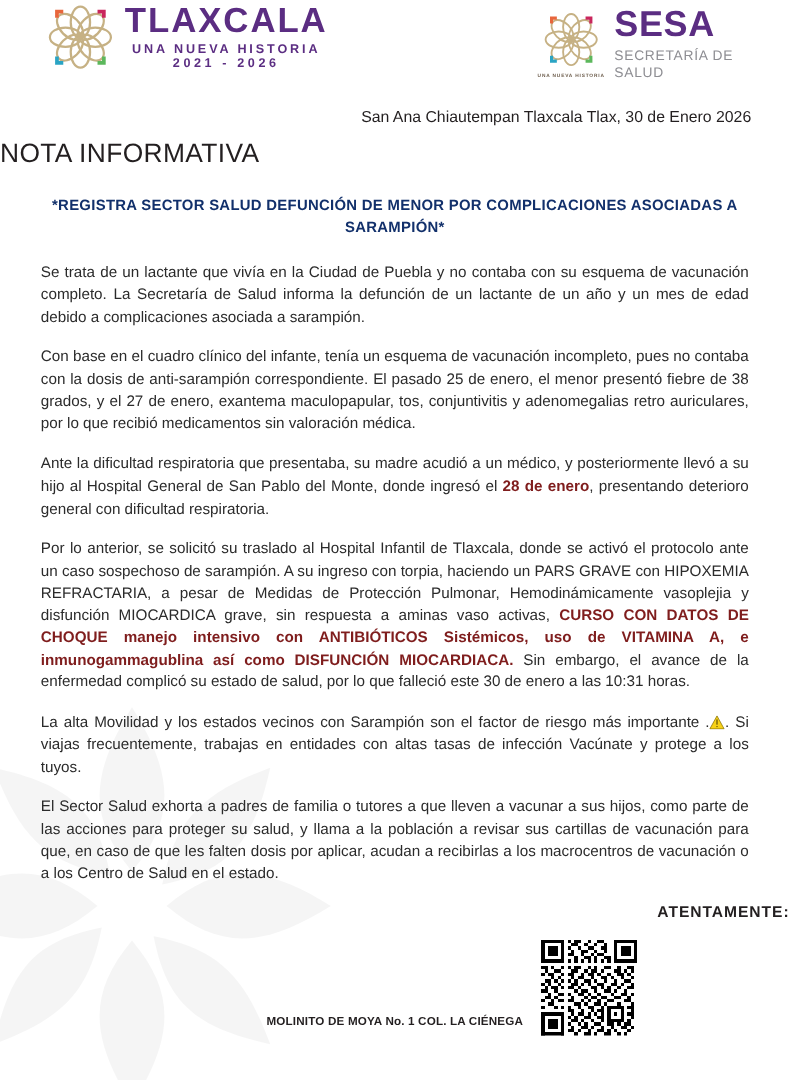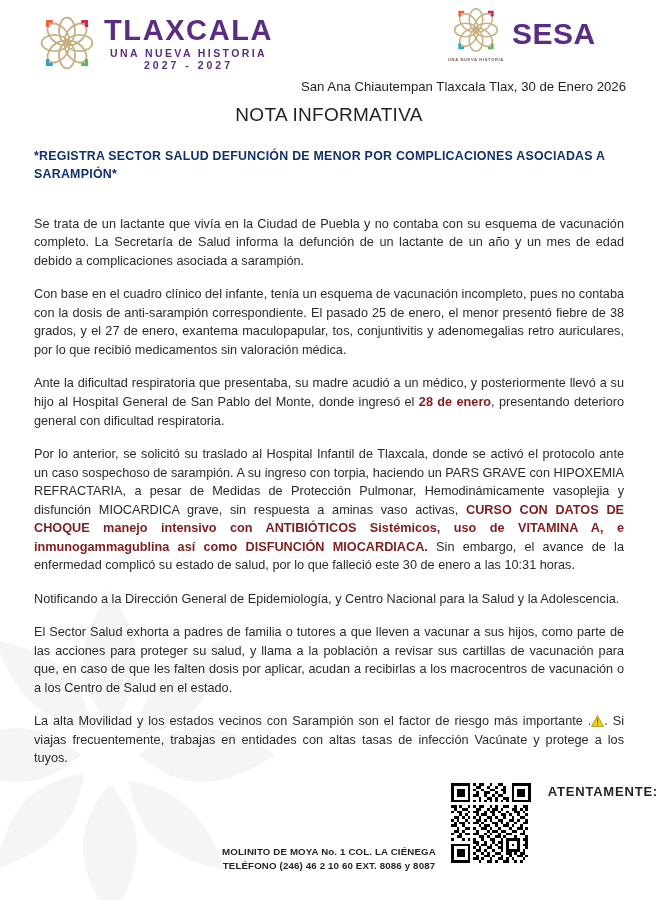--- a/index.html
+++ b/index.html
@@ -39,21 +39,21 @@
 
   
   .header {
     position: relative;
     height: 78px;
   }
 
   .logo-tlaxcala {
     position: absolute;
     left: 36px;
-    top: 12px;
+    top: 0;
     display: flex;
     align-items: center;
     gap: 6px;
   }
   .rosette { display: block; }
 
   .tlx-words {
     display: flex;
     flex-direction: column;
     align-items: center;
@@ -114,41 +114,42 @@
     margin-top: 4px;
     line-height: 1.25;
   }
 
   
   .dateline {
     text-align: right;
     padding-right: 32px;
     font-size: 13.2px;
     color: #231f20;
-    margin-top: 1px;
+    margin-top: 12px;
   }
   .doc-title {
-    text-align: center;
-    font-size: 19px;
+    text-align: left;
+    font-size: 22px;
     color: #231f20;
     margin-top: 10px;
     letter-spacing: 0.3px;
   }
   .headline {
     margin: 21px 34px 0 34px;
     font-size: 12.4px;
     font-weight: bold;
     color: #12306b;
     letter-spacing: 0.25px;
     line-height: 1.48;
+    text-align: center;
   }
 
   
   .body-copy {
-    margin: 16px 34px;
+    margin: 4px 34px;
     padding-top: 15px;
   }
   .body-copy p {
     font-size: 12.7px;
     line-height: 1.46;
     color: #2b2b2b;
     text-align: justify;
     margin-bottom: 15px;
   }
   .body-copy b { font-weight: bold; color: #7f1d1d; }
@@ -227,21 +228,21 @@
         <g>
           <path d="M16 13 l11 0 0 5 -6 0 0 6 -5 0 Z" fill="#e8663c"></path>
           <path d="M84 13 l-11 0 0 5 6 0 0 6 5 0 Z" fill="#c9265c"></path>
           <path d="M16 87 l11 0 0 -5 -6 0 0 -6 -5 0 Z" fill="#2aa4c4"></path>
           <path d="M84 87 l-11 0 0 -5 6 0 0 -6 5 0 Z" fill="#5cb85c"></path>
         </g>
       </svg>
       <div class="tlx-words">
         <div class="tlx-main">TLAXCALA</div>
         <div class="tlx-sub">UNA NUEVA HISTORIA</div>
-        <div class="tlx-years">2027 - 2027</div>
+        <div class="tlx-years">2021 - 2026</div>
       </div>
     </div>
 
     <div class="logo-sesa">
       <div class="sesa-emblem">
         <svg width="52" height="52" viewBox="0 0 100 100" aria-hidden="true">
           <g fill="none" stroke="#c6b184" stroke-width="3">
             <ellipse cx="50" cy="30" rx="13" ry="21"></ellipse>
             <ellipse cx="70" cy="50" rx="21" ry="13"></ellipse>
             <ellipse cx="50" cy="70" rx="13" ry="21"></ellipse>
@@ -255,48 +256,51 @@
             <path d="M16 13 l11 0 0 5 -6 0 0 6 -5 0 Z" fill="#e8663c"></path>
             <path d="M84 13 l-11 0 0 5 6 0 0 6 5 0 Z" fill="#c9265c"></path>
             <path d="M16 87 l11 0 0 -5 -6 0 0 -6 -5 0 Z" fill="#2aa4c4"></path>
             <path d="M84 87 l-11 0 0 -5 6 0 0 -6 5 0 Z" fill="#5cb85c"></path>
           </g>
         </svg>
         <div class="sesa-emblem-cap">UNA NUEVA HISTORIA</div>
       </div>
       <div class="sesa-words">
         <div class="sesa-main">SESA</div>
+        <div class="sesa-sub">
+          <div>SECRETARÍA DE</div>
+          <div>SALUD</div>
+        </div>
       </div>
     </div>
 
   </div>
 
   <div class="dateline">San Ana Chiautempan Tlaxcala Tlax, 30 de Enero 2026</div>
   <div class="doc-title">NOTA INFORMATIVA</div>
   <div class="headline">*REGISTRA SECTOR SALUD DEFUNCIÓN DE MENOR POR COMPLICACIONES ASOCIADAS A SARAMPIÓN*</div>
 
   <div class="body-copy">
 
     <p>Se trata de un lactante que vivía en la Ciudad de Puebla y no contaba con su esquema de vacunación completo. La Secretaría de Salud informa la defunción de un lactante de un año y un mes de edad debido a complicaciones asociada a sarampión.</p>
 
     <p>Con base en el cuadro clínico del infante, tenía un esquema de vacunación incompleto, pues no contaba con la dosis de anti-sarampión correspondiente. El pasado 25 de enero, el menor presentó fiebre de 38 grados, y el 27 de enero, exantema maculopapular, tos, conjuntivitis y adenomegalias retro auriculares, por lo que recibió medicamentos sin valoración médica.</p>
 
     <p><span>Ante la dificultad respiratoria que presentaba, su madre acudió a un médico, y posteriormente llevó a su hijo al Hospital General de San Pablo del Monte, donde ingresó el </span><b>28 de enero</b><span>, presentando deterioro general con dificultad respiratoria.</span></p>
 
     <p><span>Por lo anterior, se solicitó su traslado al Hospital Infantil de Tlaxcala, donde se activó el protocolo ante un caso sospechoso de sarampión. A su ingreso con torpia, haciendo un PARS GRAVE con HIPOXEMIA REFRACTARIA, a pesar de Medidas de Protección Pulmonar, Hemodinámicamente  vasoplejia y disfunción MIOCARDICA grave, sin respuesta a aminas vaso activas, </span><b>CURSO CON DATOS DE CHOQUE manejo intensivo con ANTIBIÓTICOS Sistémicos, uso de VITAMINA A, e inmunogammagublina así como DISFUNCIÓN MIOCARDIACA.</b><span> Sin embargo, el avance de la enfermedad complicó su estado de salud, por lo que falleció este 30 de enero a las 10:31 horas.</span></p>
 
-    <p>Notificando a la Dirección General de Epidemiología, y Centro Nacional para la Salud y la Adolescencia.</p>
-
-    <p>El Sector Salud exhorta a padres de familia o tutores a que lleven a vacunar a sus hijos, como parte de las acciones para proteger su salud, y llama a la población a revisar sus cartillas de vacunación para que, en caso de que les falten dosis por aplicar, acudan a recibirlas a los macrocentros de vacunación o a los Centro de Salud en el estado.</p>
 
     <p><span>La alta Movilidad y los estados vecinos con Sarampión son el factor de riesgo más importante .</span><svg class="warn-icon" viewBox="0 0 24 22" aria-hidden="true">
           <path d="M12 1 L23 21 L1 21 Z" fill="#f7d117" stroke="#8a7200" stroke-width="1.2" stroke-linejoin="round"></path>
           <path d="M12 7 L12 14" stroke="#4a3c00" stroke-width="1.6" stroke-linecap="round"></path>
           <circle cx="12" cy="17.4" r="1.05" fill="#4a3c00"></circle>
         </svg><span>. Si viajas frecuentemente, trabajas en entidades con altas tasas de infección Vacúnate y protege a los tuyos.</span></p>
+
+    <p>El Sector Salud exhorta a padres de familia o tutores a que lleven a vacunar a sus hijos, como parte de las acciones para proteger su salud, y llama a la población a revisar sus cartillas de vacunación para que, en caso de que les falten dosis por aplicar, acudan a recibirlas a los macrocentros de vacunación o a los Centro de Salud en el estado.</p>
 
   </div>
 
   <div class="signoff">ATENTAMENTE:</div>
 
   <svg class="qr" viewBox="0 0 29 29" shape-rendering="crispEdges" aria-hidden="true">
     <rect width="29" height="29" fill="#ffffff"></rect>
     <g fill="#000000">
 
       <rect x="0" y="0" width="7" height="1"></rect>
@@ -522,16 +526,15 @@
         <rect x="13" y="28" width="2" height="1"></rect>
       <rect x="16" y="28" width="1" height="1"></rect>
         <rect x="19" y="28" width="2" height="1"></rect>
       <rect x="23" y="28" width="1" height="1"></rect>
         <rect x="25" y="28" width="1" height="1"></rect>
     </g>
   </svg>
 
   <div class="footer-addr">
     <div>MOLINITO DE MOYA No. 1 COL. LA CIÉNEGA</div>
-    <div>TELÉFONO (246) 46 2 10 60 EXT. 8086 y 8087</div>
   </div>
 
 </div>
 
 </body></html>

